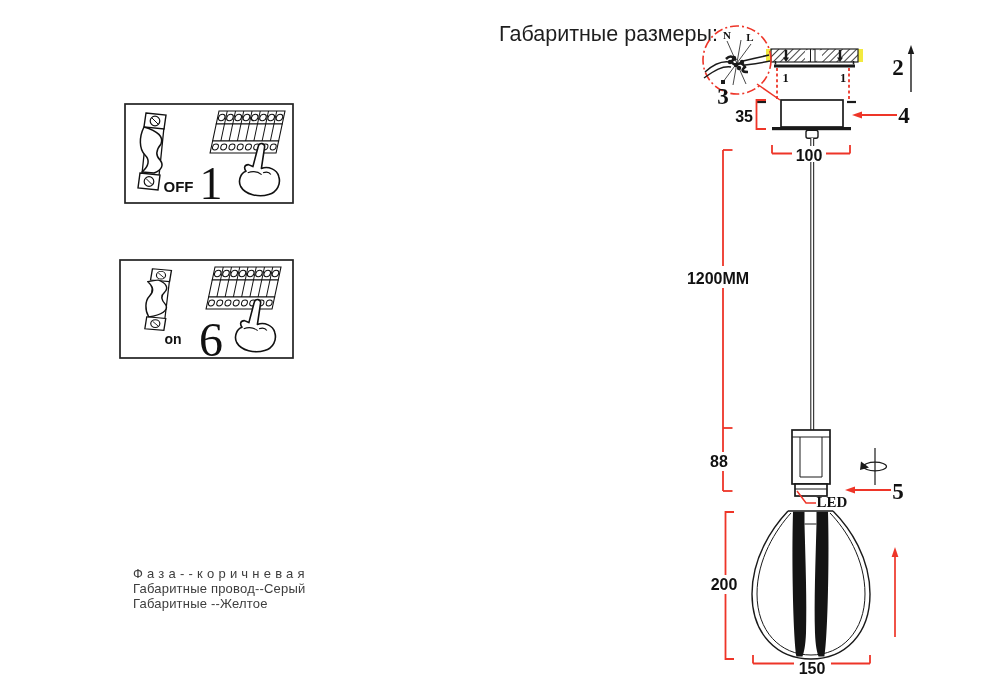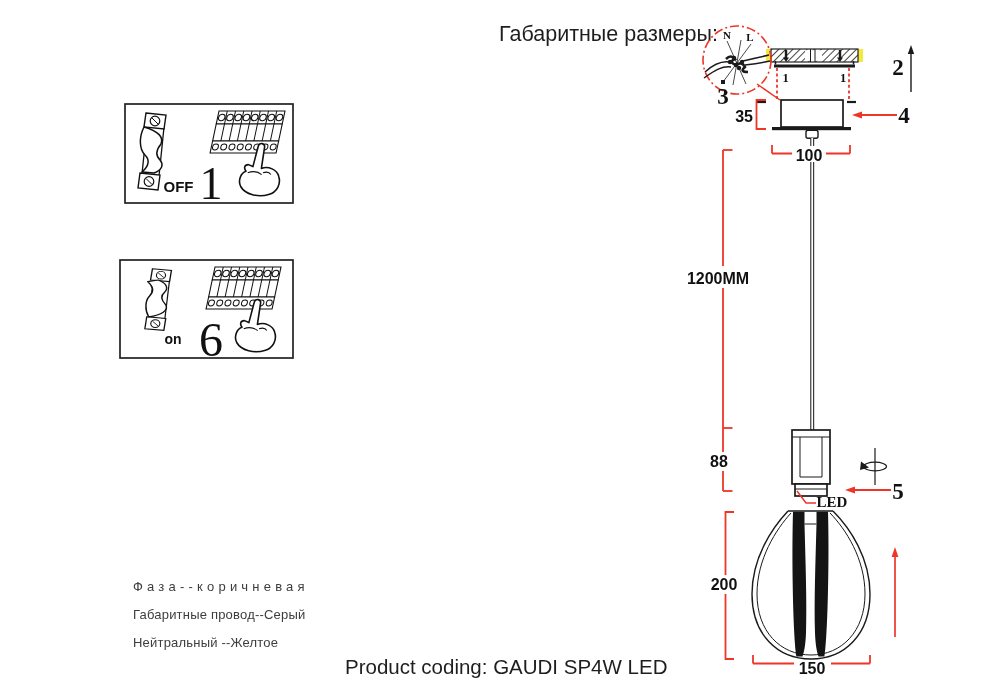--- a/index.html
+++ b/index.html
@@ -1,21 +1,21 @@
 <!DOCTYPE html>
 <html><head>
 <meta charset="utf-8">
 <style>
   html,body{margin:0;padding:0;background:#fff;}
   .page{position:relative;width:1000px;height:690px;background:#fff;overflow:hidden;
         font-family:"Liberation Sans",sans-serif;color:#1d1d1d;}
   .abs{position:absolute;}
   .title{left:499px;top:22px;font-size:21.5px;color:#1e1e1e;}
   .legend{left:133px;top:567px;font-size:13px;color:#3d3d3d;line-height:14.8px;}
-  .legend div{white-space:nowrap;margin-top:13px;}
+  .legend div{white-space:nowrap;}
   .legend .phase{letter-spacing:4.2px;}
   .legend .tight{letter-spacing:0.2px;}
   .coding{left:345px;top:655px;font-size:20.5px;color:#1e1e1e;}
   svg{position:absolute;left:0;top:0;}
   .ln{stroke:#1a1a1a;fill:none;}
   .red{stroke:#ee3528;fill:none;}
   .redf{fill:#ee3528;stroke:none;}
   .blkf{fill:#1a1a1a;stroke:none;}
   .wht{fill:#ffffff;stroke:none;}
   .t-dim{font:bold 16px "Liberation Sans",sans-serif;fill:#111;}
@@ -31,24 +31,23 @@
 </head>
 <body>
 
 <div class="page">
 
   <div class="abs title">Габаритные размеры:</div>
 
   <div class="abs legend">
     <div class="phase">Фаза--коричневая</div>
     <div class="tight">Габаритные провод--Серый</div>
-    <div class="tight">Нейтральный --Желтое</div>
+    <div class="tight">Габаритные --Желтое</div>
   </div>
 
-  <div class="abs coding">Product coding: GAUDI SP4W LED</div>
 
   <svg width="1000" height="690" viewBox="0 0 1000 690">
     <defs>
       <pattern id="hatch" patternUnits="userSpaceOnUse" width="5" height="5" patternTransform="rotate(45)">
         <rect width="5" height="5" fill="#fff"></rect>
         <line x1="0" y1="0" x2="0" y2="5" stroke="#222" stroke-width="1.7"></line>
       </pattern>
 
       <g id="tstrip">
         <rect x="0" y="0" width="66" height="13" fill="#fff" stroke="#111" stroke-width="1.1"></rect>

